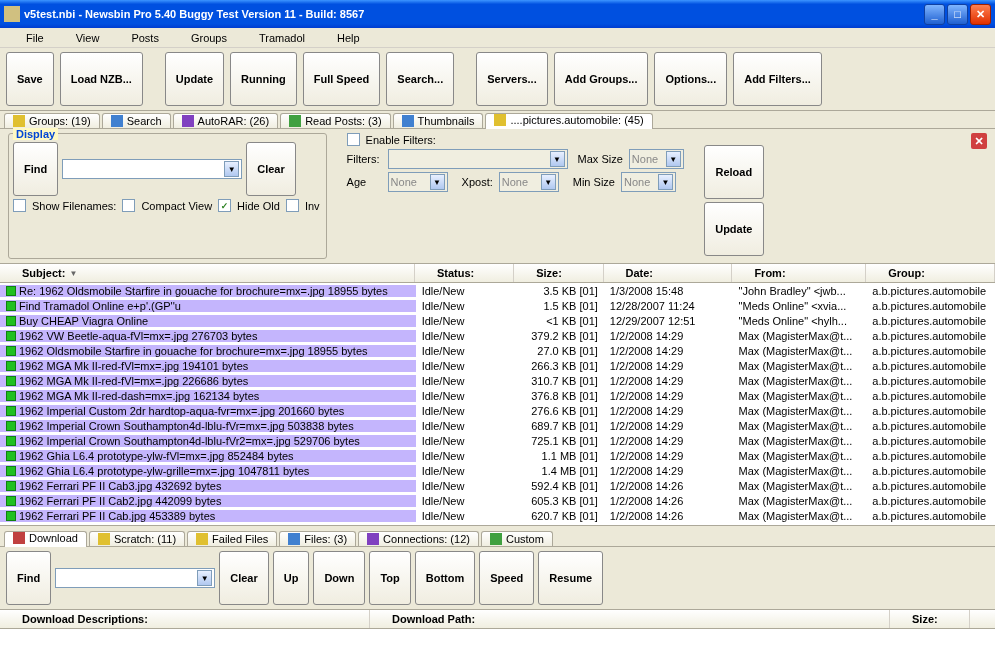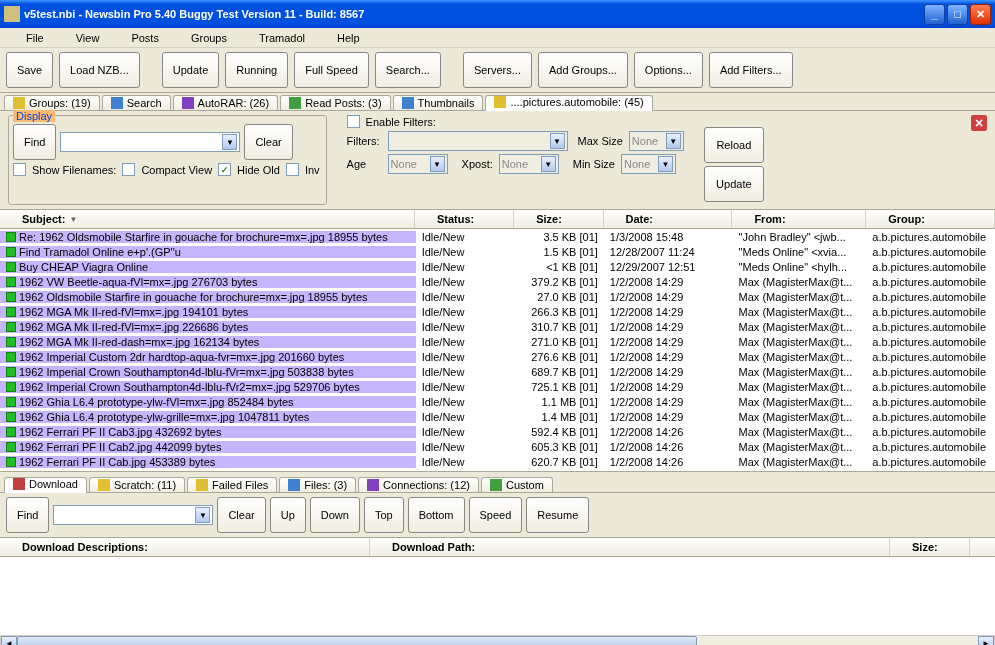--- a/index.html
+++ b/index.html
@@ -6,33 +6,33 @@
 body { background: #ece9d8; width: 995px; height: 645px; overflow: hidden; }
 .titlebar { height: 28px; background: linear-gradient(to bottom, #3d95ff 0%, #0050e0 15%, #0050e0 85%, #003dd0 100%); display: flex; align-items: center; padding: 0 4px; color: white; }
 .titlebar-icon { width: 16px; height: 16px; background: #d0c080; margin-right: 4px; }
 .titlebar-text { flex: 1; font-weight: bold; }
 .titlebar-btns { display: flex; gap: 2px; }
 .titlebar-btn { width: 21px; height: 21px; background: linear-gradient(to bottom, #7fb5ff, #2060d0); border: 1px solid #1040a0; border-radius: 3px; display: flex; align-items: center; justify-content: center; color: white; font-weight: bold; cursor: pointer; }
 .titlebar-btn.close { background: linear-gradient(to bottom, #ff8050, #e03000); border-color: #a02000; }
 .menubar { height: 20px; background: #ece9d8; display: flex; align-items: center; padding: 0 6px; gap: 12px; border-bottom: 1px solid #d4d0c8; }
 .menubar span { cursor: pointer; padding-left: 20px; }
 .toolbar { padding: 4px 6px; display: flex; gap: 6px; background: #ece9d8; border-bottom: 1px solid #aca899; }
-.btn { background: linear-gradient(to bottom, #fff, #f0ede0); border: 1px solid #888; border-radius: 3px; padding: 11px 10px; cursor: pointer; white-space: nowrap; }
+.btn { background: linear-gradient(to bottom, #fff, #f0ede0); border: 1px solid #888; border-radius: 3px; padding: 20px 10px; cursor: pointer; white-space: nowrap; font-weight: bold; }
 .tabstrip { display: flex; background: #ece9d8; padding: 2px 4px 0 4px; border-bottom: 1px solid #aca899; }
 .tab { background: linear-gradient(to bottom, #fff, #f0eee0); border: 1px solid #aca899; border-bottom: none; padding: 0 8px; margin-right: 2px; cursor: pointer; display: flex; align-items: center; gap: 4px; border-radius: 3px 3px 0 0; }
 .tab.active { background: #fff; padding-bottom: 3px; margin-bottom: -1px; }
 .tab-icon { width: 12px; height: 12px; display: inline-block; }
 .icon-yellow { background: #e0c030; }
 .icon-blue { background: #4080d0; }
 .icon-green { background: #40a040; }
 .icon-purple { background: #8040c0; }
 .icon-red { background: #c04040; }
 .filter-panel { padding: 4px 8px; background: #ece9d8; display: flex; gap: 20px; position: relative; }
 .filter-left { border: 1px solid #aca899; padding: 4px; border-radius: 3px; }
-.filter-legend { position: relative; top: -10px; background: #fdba74; padding: 0 3px; color: #0046d5; display: inline-block; }
+.filter-legend { position: relative; top: -10px; background: #fef9c3; padding: 0 3px; color: #0046d5; display: inline-block; font-weight: bold; }
 .filter-row { display: flex; align-items: center; gap: 4px; margin-bottom: 3px; }
 .filter-row label { margin-right: 2px; }
 .combo { background: white; border: 1px solid #7f9db9; height: 20px; display: flex; align-items: center; padding: 0 2px; }
 .combo-btn { width: 15px; height: 16px; background: linear-gradient(to bottom, #e8f0ff, #b0c8f0); border: 1px solid #7f9db9; display: flex; align-items: center; justify-content: center; font-size: 8px; cursor: pointer; }
 .checkbox { width: 13px; height: 13px; border: 1px solid #7f9db9; background: white; display: inline-flex; align-items: center; justify-content: center; margin-right: 2px; cursor: pointer; font-size: 9px; }
 .checkbox.checked::after { content: "✓"; color: #2a8020; font-weight: bold; }
 .close-x { position: absolute; right: 8px; top: 4px; width: 16px; height: 16px; background: #d04040; color: white; display: flex; align-items: center; justify-content: center; font-weight: bold; cursor: pointer; border-radius: 2px; }
 .list-headers { display: flex; background: linear-gradient(to bottom, #fff, #f0eee0); border-top: 1px solid #aca899; border-bottom: 1px solid #aca899; }
 .col-header { padding: 3px 22px; border-right: 1px solid #d4d0c8; font-weight: bold; cursor: pointer; display: flex; align-items: center; gap: 4px; }
 .list-body { background: white; overflow-y: scroll; overflow-x: hidden; }
@@ -281,21 +281,21 @@
       <div class="cell col-date">1/2/2008 14:29</div>
       <div class="cell col-from">Max (MagisterMax@t...</div>
       <div class="cell col-group">a.b.pictures.automobile</div>
     </div>
     <div class="list-row">
       <div class="cell subj-cell col-subject">
         <span class="row-icon"></span>
         <span>1962 MGA Mk II-red-dash=mx=.jpg  162134 bytes</span>
       </div>
       <div class="cell col-status">Idle/New</div>
-      <div class="cell col-size">271.0 KB [01]</div>
+      <div class="cell col-size">376.8 KB [01]</div>
       <div class="cell col-date">1/2/2008 14:29</div>
       <div class="cell col-from">Max (MagisterMax@t...</div>
       <div class="cell col-group">a.b.pictures.automobile</div>
     </div>
     <div class="list-row">
       <div class="cell subj-cell col-subject">
         <span class="row-icon"></span>
         <span>1962 Imperial Custom 2dr hardtop-aqua-fvr=mx=.jpg  201660 bytes</span>
       </div>
       <div class="cell col-status">Idle/New</div>

